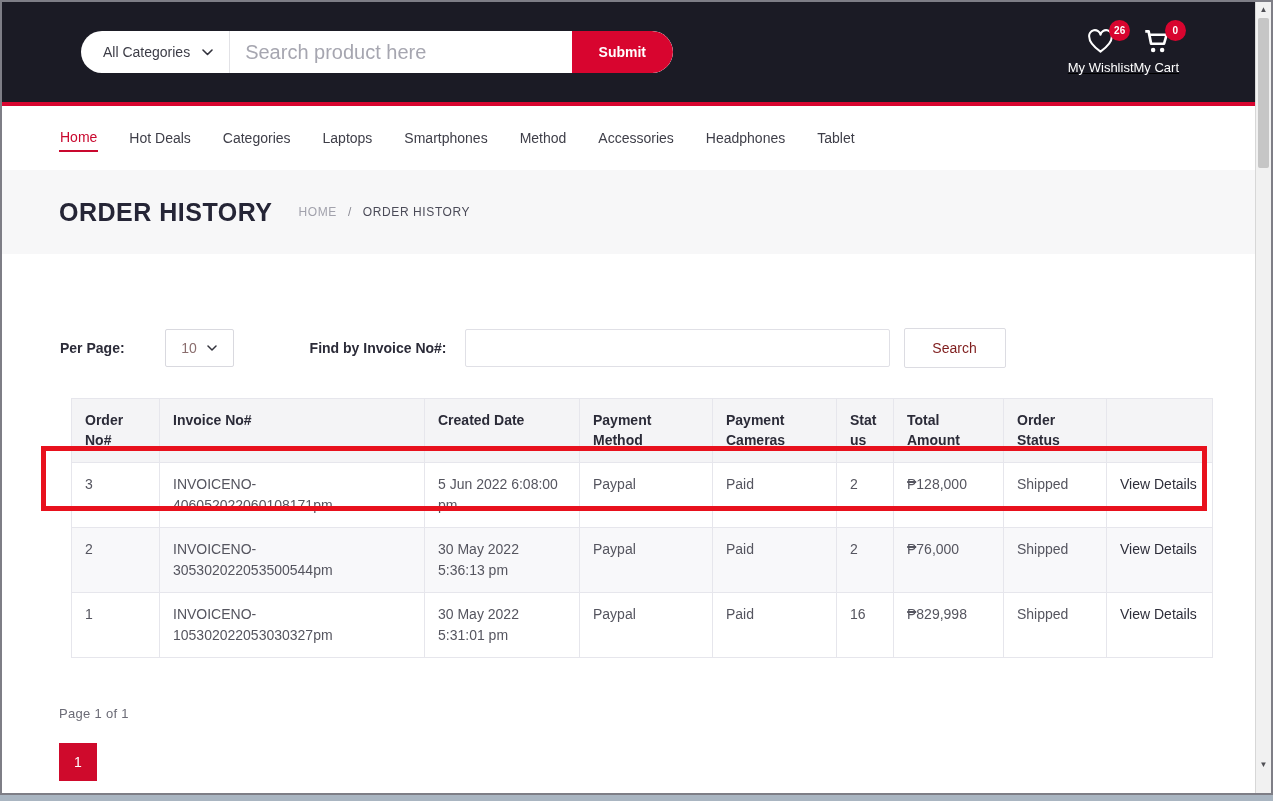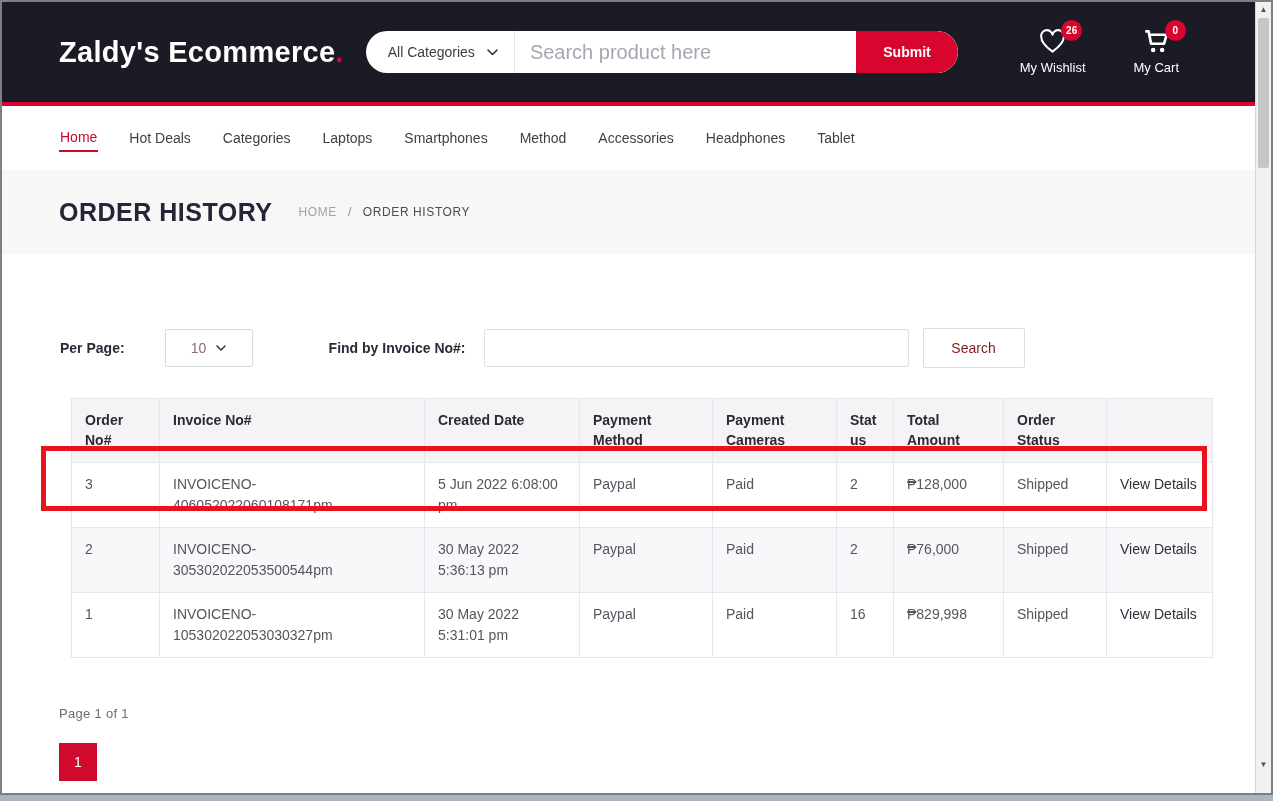--- a/index.html
+++ b/index.html
@@ -13,40 +13,40 @@
   .sb-thumb{position:absolute;top:16px;left:2px;width:11px;height:150px;background:#c6c6c6;border-radius:2px;cursor:pointer;}
   
   .topbar{background:#1b1b25;height:100px;display:flex;align-items:center;padding:0 76px 0 57px;border-bottom:4px solid #d8052f;box-sizing:content-box;}
   .brand{font-size:29px;font-weight:bold;color:#fff;letter-spacing:.3px;white-space:nowrap;}
   .brand .dot{color:#d8052f;}
   .search-bar{display:flex;align-items:stretch;height:42px;background:#fff;border-radius:21px;margin-left:22px;width:592px;overflow:hidden;flex:0 0 auto;}
   .cat-select{display:flex;align-items:center;gap:12px;padding:0 16px 0 22px;font-size:14px;color:#3c3c46;border-right:1px solid #e2e2e6;cursor:pointer;white-space:nowrap;}
   .search-input{flex:1;min-width:0;border:none;outline:none;font-size:20px;color:#444;padding:0 15px;font-family:inherit;}
   .search-input::placeholder{color:#a6a6b0;}
   .submit-btn{background:#d8052f;color:#fff;font-weight:bold;font-size:14px;border:none;padding:0 27px;border-radius:0 21px 21px 0;cursor:pointer;font-family:inherit;}
-  .header-actions{margin-left:auto;display:flex;gap:48px;}
+  .header-actions{margin-left:auto;display:flex;text-decoration:underline;}
   .action{color:#fff;text-align:center;font-size:13px;cursor:pointer;position:relative;}
   .action .icon-wrap{position:relative;display:inline-block;height:26px;margin-bottom:5px;}
   .badge{position:absolute;top:-9px;right:-16px;background:#d8052f;color:#fff;border-radius:50%;min-width:21px;height:21px;font-size:10px;display:flex;align-items:center;justify-content:center;font-weight:bold;}
   
   .nav{display:flex;gap:30px;align-items:center;height:64px;background:#fff;padding:0 57px;}
   .nav-item{font-size:14px;color:#3e3e48;text-decoration:none;padding:5px 1px;}
   .nav-item.active{color:#c9082e;border-bottom:2px solid #c9082e;}
   
   .title-band{background:#f7f7f8;height:84px;display:flex;align-items:center;padding:0 57px;}
   .page-title{font-size:25px;font-weight:bold;color:#252536;letter-spacing:.5px;margin:0 26px 0 0;}
   .breadcrumb{display:flex;align-items:center;gap:11px;font-size:12px;letter-spacing:.6px;}
   .crumb-home{color:#a2a2ac;text-decoration:none;}
   .crumb-sep{color:#8a8a94;}
   .crumb-current{color:#4b4b58;font-weight:500;}
   
   .content{padding:0 57px;}
   .controls{display:flex;align-items:center;margin:74px 1px 30px;}
   .ctl-label{font-weight:bold;font-size:14px;color:#2b2b38;}
-  .per-page-select{width:88px;height:38px;border:1px solid #d9d9df;border-radius:2px;margin-left:40px;display:flex;align-items:center;justify-content:center;gap:10px;font-size:14px;color:#8a6d6d;background:#fff;cursor:pointer;box-sizing:border-box;}
+  .per-page-select{width:69px;height:38px;border:1px solid #d9d9df;border-radius:2px;margin-left:40px;display:flex;align-items:center;justify-content:center;gap:10px;font-size:14px;color:#8a6d6d;background:#fff;cursor:pointer;box-sizing:border-box;}
   .find-label{margin-left:76px;}
   .invoice-input{margin-left:18px;width:425px;height:38px;border:1px solid #e0e0e6;border-radius:2px;box-sizing:border-box;padding:0 12px;font-size:14px;font-family:inherit;color:#444;outline:none;}
   .search-btn{margin-left:14px;width:102px;height:40px;border:1px solid #dcdce2;border-radius:2px;background:#fff;color:#7f1d1d;font-size:14px;cursor:pointer;font-family:inherit;}
   
   .table-wrap{position:relative;padding-left:12px;}
   table.orders{width:100%;border-collapse:collapse;font-size:14px;table-layout:fixed;}
   .orders th,.orders td{border:1px solid #e6e6ec;padding:11px 13px;text-align:left;vertical-align:top;word-wrap:break-word;}
   .orders th{background:#f4f4f6;color:#2b2b38;font-weight:bold;line-height:1.45;}
   .orders td{color:#55555f;line-height:1.5;background:#fff;}
   .orders tbody tr:nth-child(2) td{background:#f8f8fa;}
@@ -58,21 +58,20 @@
   .pages{display:flex;gap:8px;margin-top:22px;}
   .page-box{width:38px;height:38px;background:#cf0a2c;color:#fff;display:flex;align-items:center;justify-content:center;font-size:14px;cursor:pointer;}
 </style>
 </head>
 <body>
 
 <div class="window">
   <div class="main">
 
     <div class="topbar">
-      <div class="brand"><span>Zaldy's Ecommerce</span><span class="dot">.</span></div>
 
       <div class="search-bar">
         <div class="cat-select">
           <span>All Categories</span>
           <svg width="11" height="7" viewBox="0 0 11 7">
               <polyline points="1,1 5.5,5.5 10,1" fill="none" stroke="#33333d" stroke-width="1.6" stroke-linecap="round" stroke-linejoin="round"></polyline>
             </svg>
         </div>
         <input class="search-input" type="text" placeholder="Search product here" style="">
         <button class="submit-btn">Submit</button>

